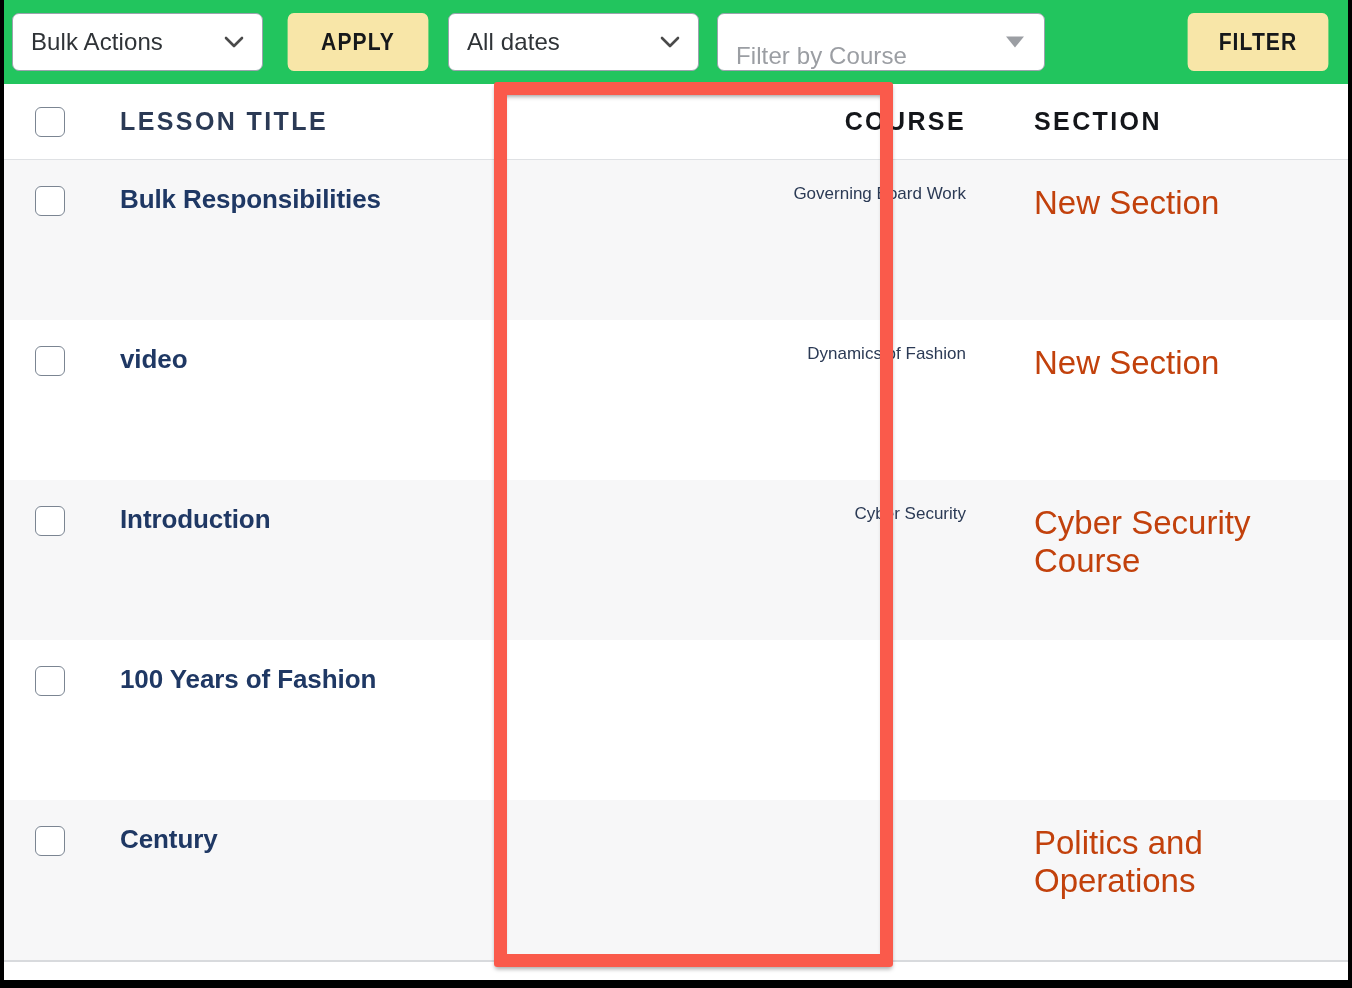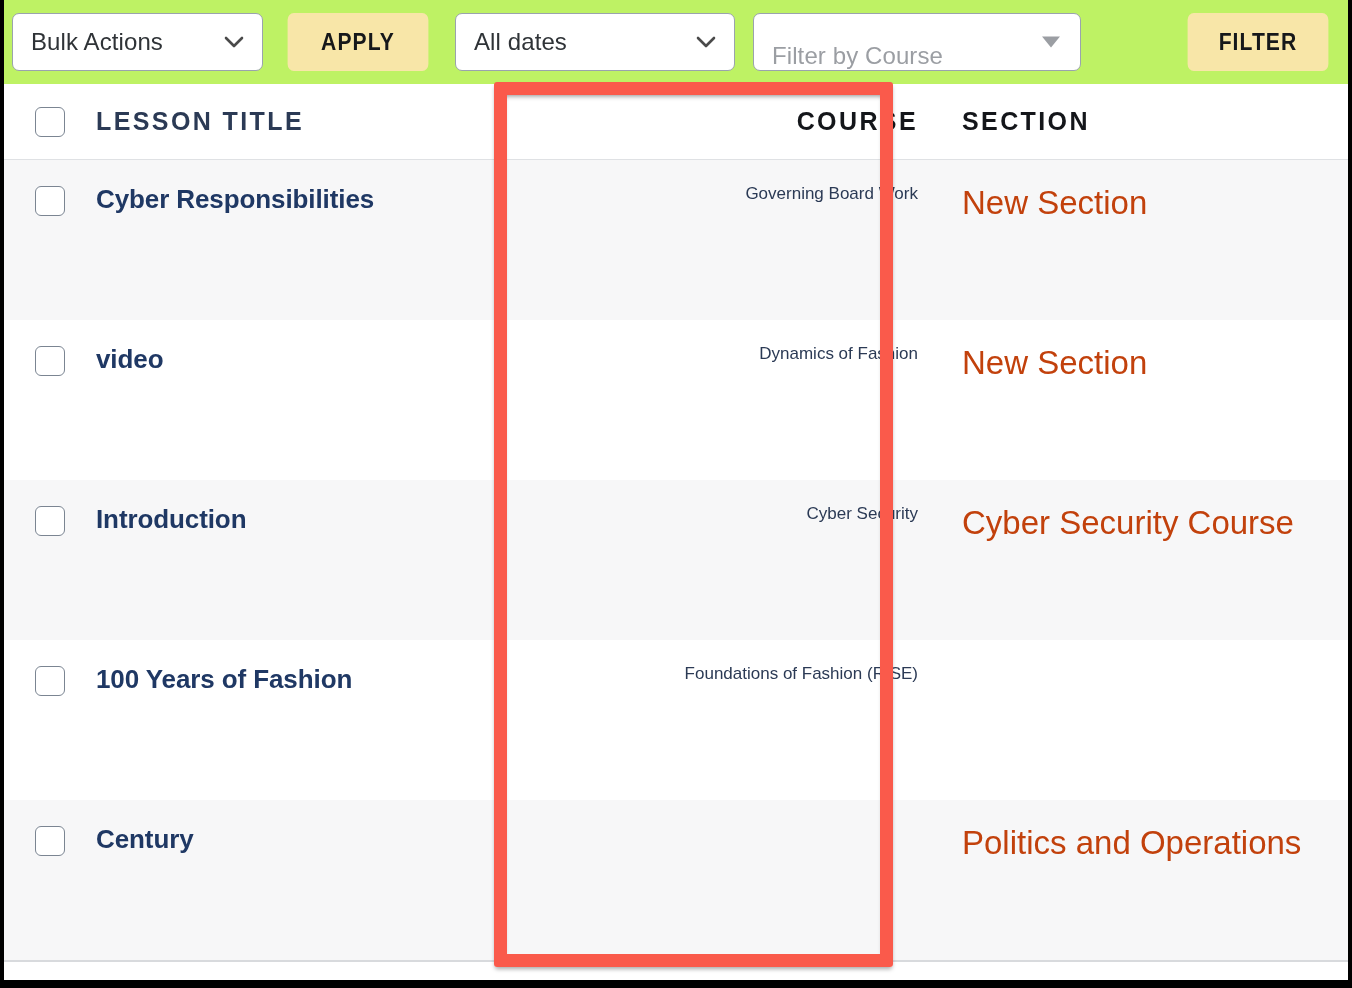--- a/index.html
+++ b/index.html
@@ -27,41 +27,41 @@
     width: 1344px;
     height: 980px;
     background: #ffffff;
     overflow: hidden;
   }
 
   
   .toolbar {
     position: relative;
     height: 84px;
-    background: #bef264;
+    background: #22c55e;
     display: flex;
     align-items: center;
     padding: 0 0 0 8px;
   }
 
   .select-box {
     position: relative;
     height: 58px;
     background: #ffffff;
     border: 1.5px solid #9aa3ad;
     border-radius: 7px;
     display: flex;
     align-items: center;
     padding: 0 0 0 18px;
     font-size: 24px;
     color: #2f3337;
     letter-spacing: .1px;
   }
   .select-box.bulk      { width: 251px; }
-  .select-box.dates     { width: 280px; margin-left: 17px; }
+  .select-box.dates     { width: 251px; margin-left: 10px; }
   .select-box.course    { width: 328px; margin-left: 18px; color: #9b9ea3; align-items: flex-end; }
 
   .chev {
     position: absolute;
     right: 18px;
     top: 50%;
     transform: translateY(-50%);
     width: 20px; height: 12px;
     display: block;
   }
@@ -100,20 +100,21 @@
   
   .table {
     position: relative;
     background: #ffffff;
   }
 
   .row {
     display: flex;
     align-items: flex-start;
     position: relative;
+    gap: 24px;
   }
 
   .thead {
     height: 76px;
     border-bottom: 1.5px solid #dfe1e4;
     align-items: center;
   }
 
   .c-check   { width: 92px; flex: 0 0 92px; display:flex; justify-content:center; padding-top: 0; }
   .c-title   { width: 399px; flex: 0 0 399px; }
@@ -230,21 +231,21 @@
         <div class="c-course th dark">COURSE</div>
         <div class="c-section th dark">SECTION</div>
       </div>
 
       <div class="tbody">
 
         <div class="row odd">
           <div class="c-check">
             <span class="checkbox"></span>
           </div>
-          <div class="c-title cell lesson-title">Cyber Responsibilities</div>
+          <div class="c-title cell lesson-title">Bulk Responsibilities</div>
           <div class="c-course cell course-link">Governing Board Work</div>
           <div class="c-section cell section-text">New Section</div>
         </div>
 
         <div class="row even">
           <div class="c-check">
             <span class="checkbox"></span>
           </div>
           <div class="c-title cell lesson-title">video</div>
           <div class="c-course cell course-link">Dynamics of Fashion</div>
@@ -258,21 +259,20 @@
           <div class="c-title cell lesson-title">Introduction</div>
           <div class="c-course cell course-link">Cyber Security</div>
           <div class="c-section cell section-text">Cyber Security Course</div>
         </div>
 
         <div class="row even">
           <div class="c-check">
             <span class="checkbox"></span>
           </div>
           <div class="c-title cell lesson-title">100 Years of Fashion</div>
-          <div class="c-course cell course-link">Foundations of Fashion (RISE)</div>
         </div>
 
         <div class="row odd">
           <div class="c-check">
             <span class="checkbox"></span>
           </div>
           <div class="c-title cell lesson-title">Century</div>
           <div class="c-course cell course-link"></div>
           <div class="c-section cell section-text">Politics and Operations</div>
         </div>

